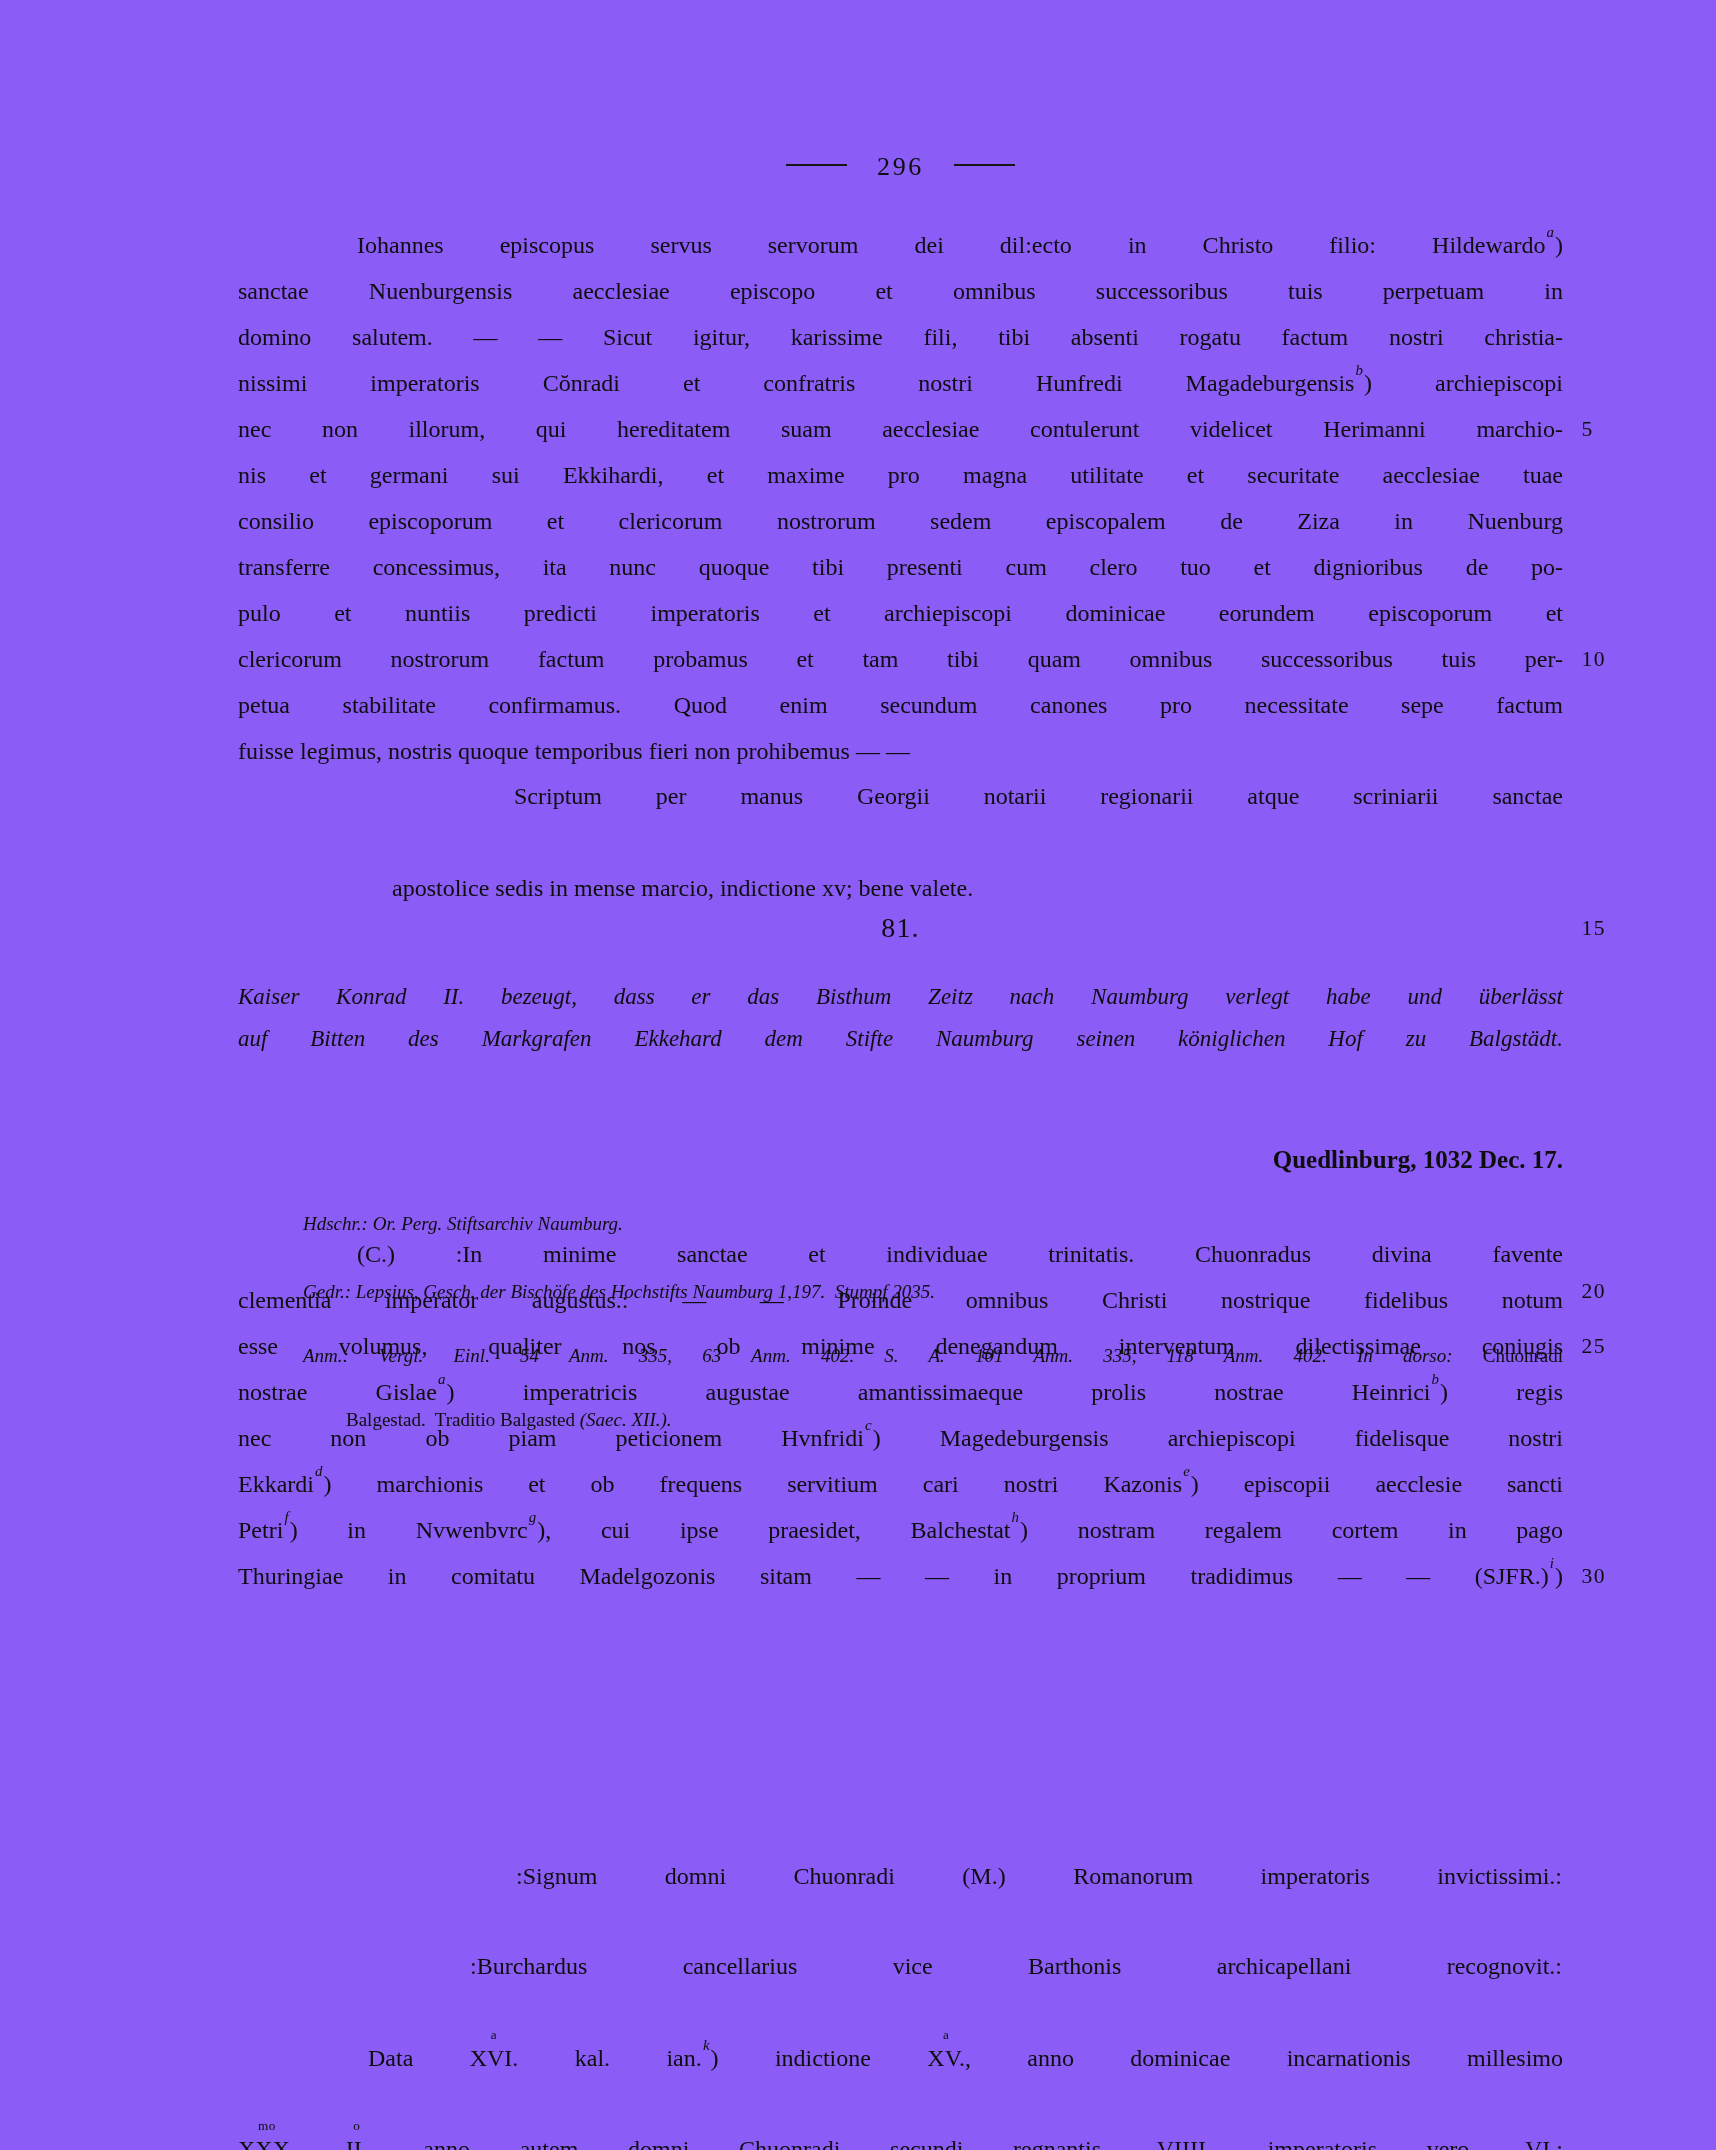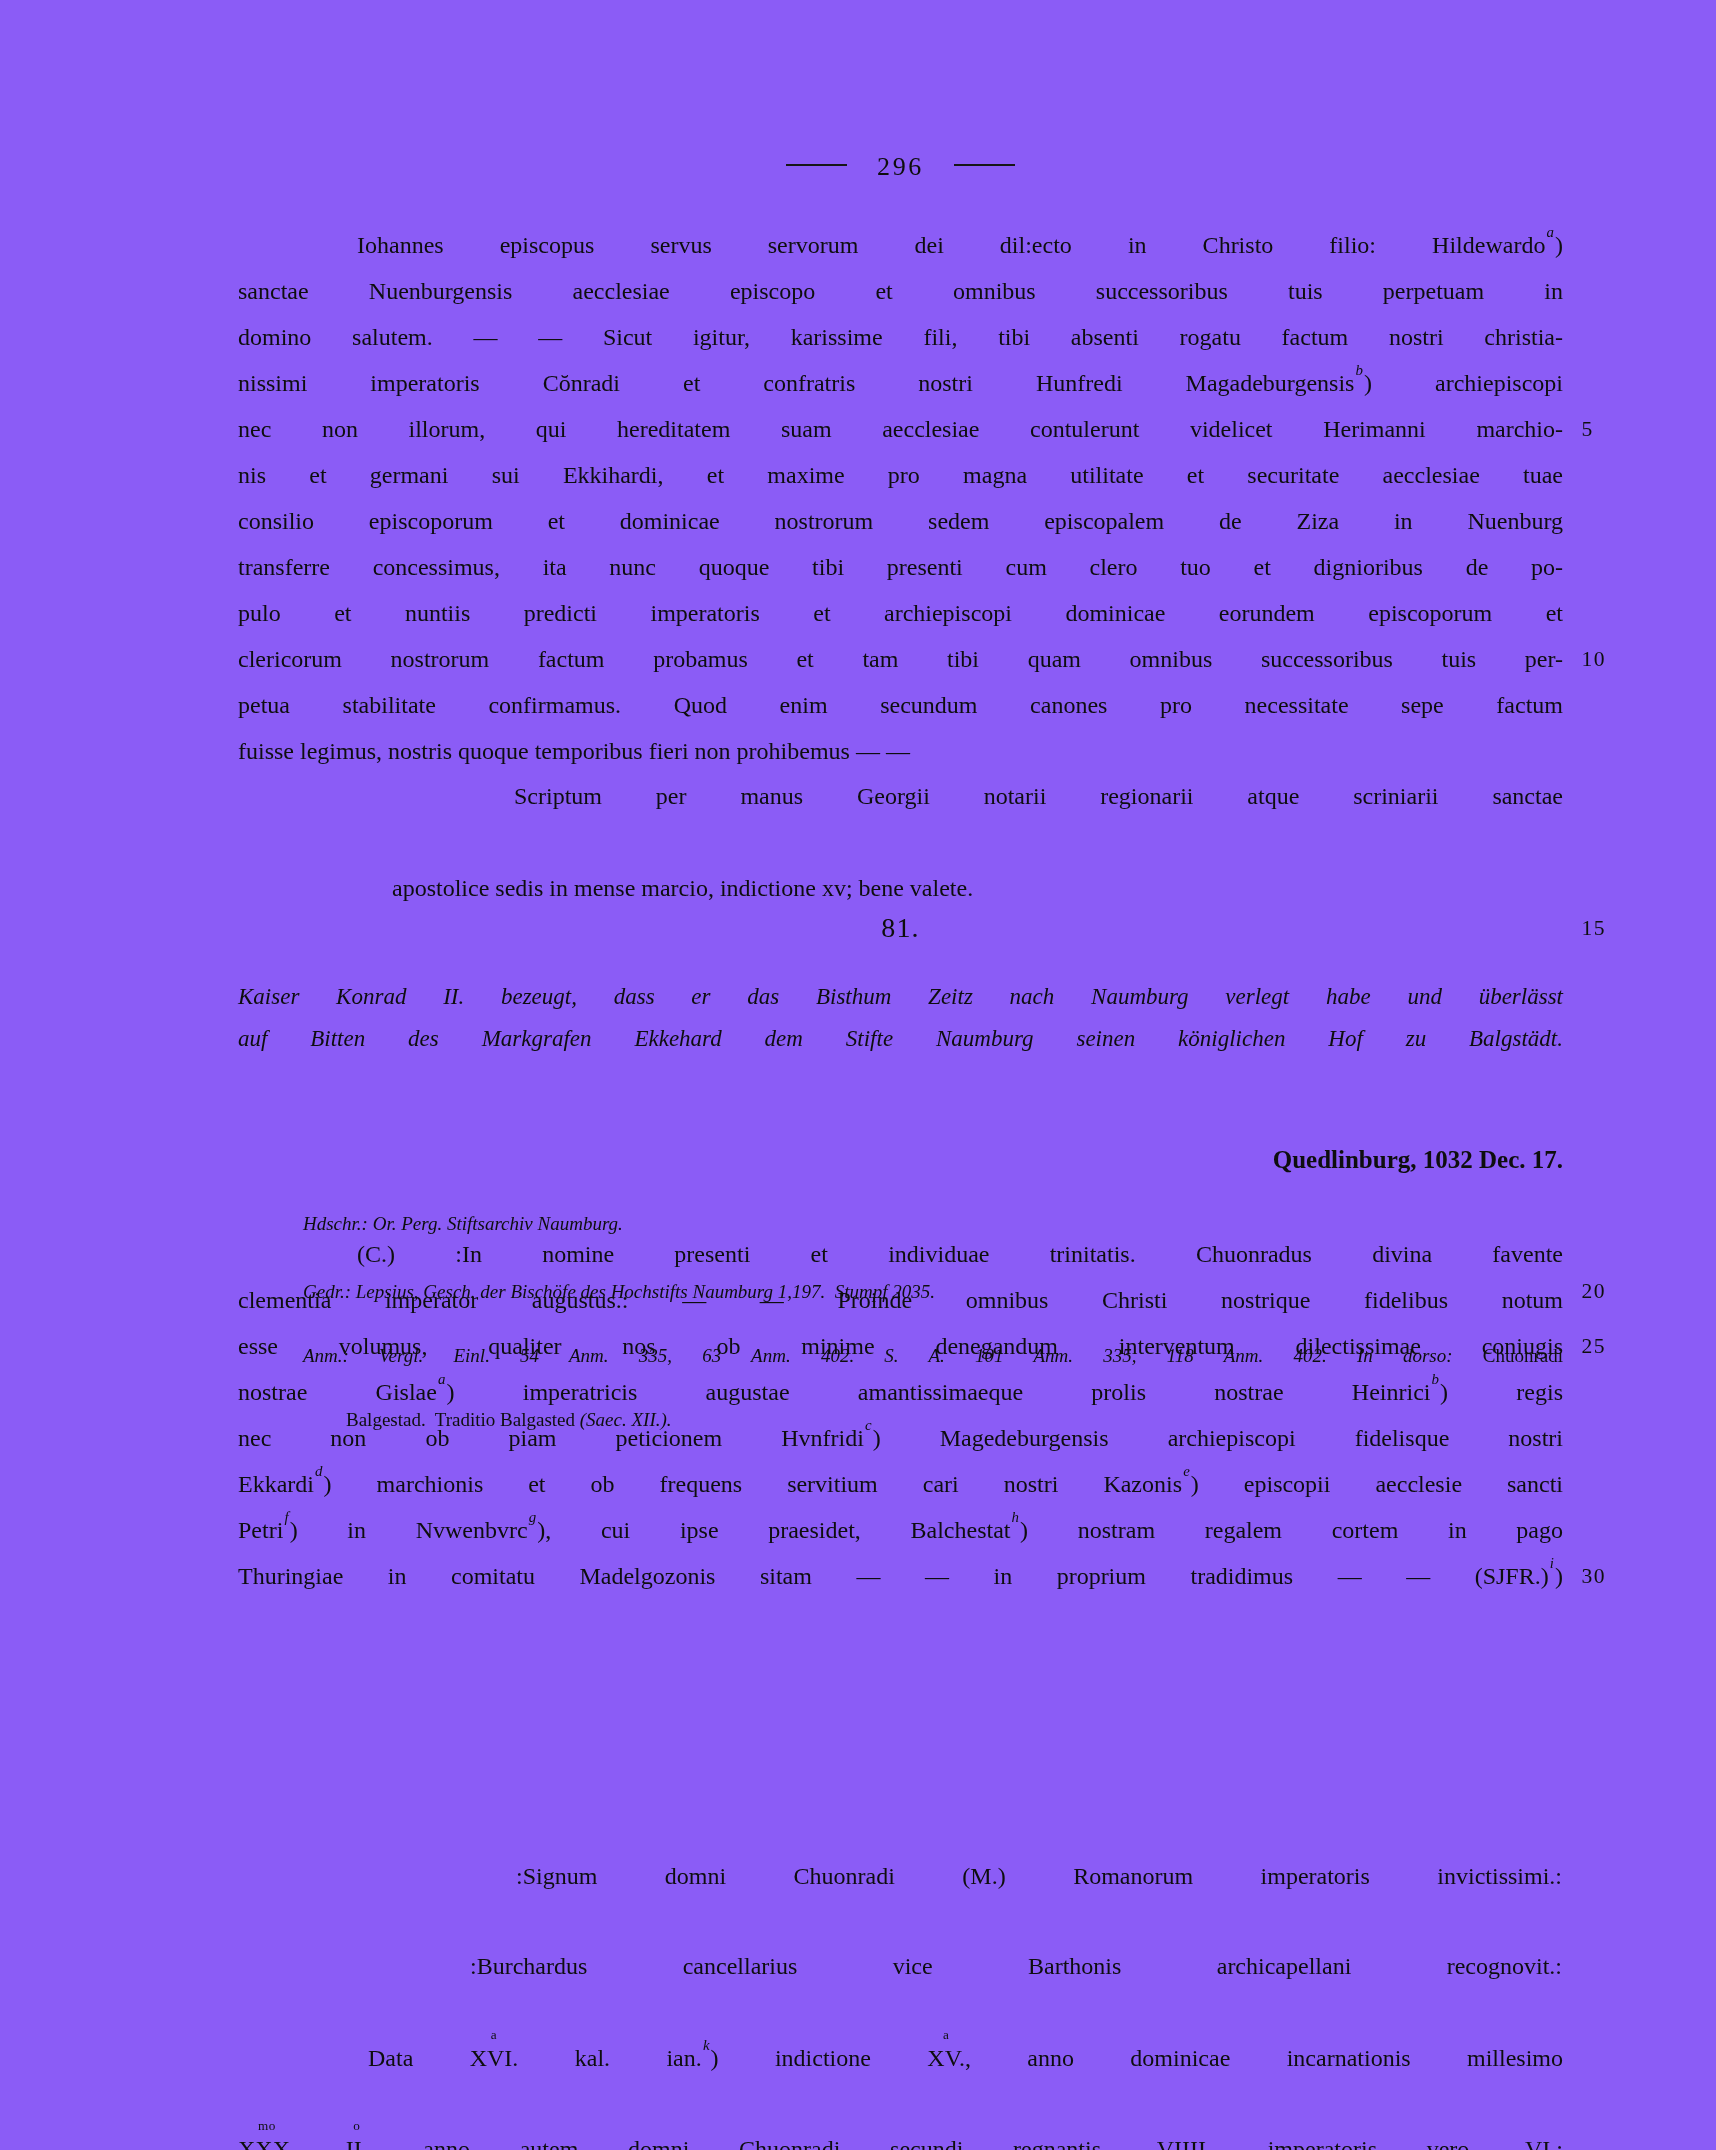--- a/index.html
+++ b/index.html
@@ -52,21 +52,21 @@
     <span class="rule"></span><span class="pgnum">296</span><span class="rule"></span>
   </div>
 
   <div class="block p1lines">
       <div class="tline">Iohannes episcopus servus servorum dei dil:ecto in Christo filio: Hildewardo<sup class="fnref">a</sup>)</div>
       <div class="tline">sanctae Nuenburgensis aecclesiae episcopo et omnibus successoribus tuis perpetuam in</div>
       <div class="tline">domino salutem. — — Sicut igitur, karissime fili, tibi absenti rogatu factum nostri christia-</div>
       <div class="tline">nissimi imperatoris Cŏnradi et confratris nostri Hunfredi Magadeburgensis<sup class="fnref">b</sup>) archiepiscopi</div>
       <div class="tline">nec non illorum, qui hereditatem suam aecclesiae contulerunt videlicet Herimanni marchio-<span class="lineno">5</span></div>
       <div class="tline">nis et germani sui Ekkihardi, et maxime pro magna utilitate et securitate aecclesiae tuae</div>
-      <div class="tline">consilio episcoporum et dominicae nostrorum sedem episcopalem de Ziza in Nuenburg</div>
+      <div class="tline">consilio episcoporum et clericorum nostrorum sedem episcopalem de Ziza in Nuenburg</div>
       <div class="tline">transferre concessimus, ita nunc quoque tibi presenti cum clero tuo et dignioribus de po-</div>
       <div class="tline">pulo et nuntiis predicti imperatoris et archiepiscopi dominicae eorundem episcoporum et</div>
       <div class="tline">clericorum nostrorum factum probamus et tam tibi quam omnibus successoribus tuis per-<span class="lineno">10</span></div>
       <div class="tline">petua stabilitate confirmamus. Quod enim secundum canones pro necessitate sepe factum</div>
       <div class="tline">fuisse legimus, nostris quoque temporibus fieri non prohibemus — —</div>
     </div>
 
   <div class="block line l85 just closing1">Scriptum per manus Georgii notarii regionarii atque scriniarii sanctae</div>
   <div class="block line l85 closing2">apostolice sedis in mense marcio, indictione xv; bene valete.</div>
 
@@ -81,21 +81,21 @@
     </div>
 
   <div class="block line date">Quedlinburg, 1032 Dec. 17.</div>
 
   <div class="block line ref" style="left:303px;width:1260px;top:1083px;">Hdschr.: Or. Perg. Stiftsarchiv Naumburg.</div>
   <div class="block line ref pre" style="left:303px;width:1260px;top:1118px;">Gedr.: Lepsius, Gesch. der Bischöfe des Hochstifts Naumburg 1,197.  Stumpf 2035.<span class="lineno">20</span></div>
   <div class="block line ref just" style="left:303px;width:1260px;top:1149px;">Anm.: Vergl. Einl. 54 Anm. 335, 63 Anm. 402. S. A. 101 Anm. 335, 118 Anm. 402. In dorso: <span class="up">Chuonradi</span></div>
   <div class="block line ref pre" style="left:346px;width:1217px;top:1180px;"><span class="up">Balgestad.  Traditio Balgasted</span> (Saec. XII.).</div>
 
   <div class="block charter">
-      <div class="tline">(C.) :In nomine presenti et individuae trinitatis. Chuonradus divina favente</div>
+      <div class="tline">(C.) :In minime sanctae et individuae trinitatis. Chuonradus divina favente</div>
       <div class="tline">clementia imperator augustus.: — — Proinde omnibus Christi nostrique fidelibus notum</div>
       <div class="tline">esse volumus, qualiter nos ob minime denegandum interventum dilectissimae coniugis<span class="lineno">25</span></div>
       <div class="tline">nostrae Gislae<sup class="fnref">a</sup>) imperatricis augustae amantissimaeque prolis nostrae Heinrici<sup class="fnref">b</sup>) regis</div>
       <div class="tline">nec non ob piam peticionem Hvnfridi<sup class="fnref">c</sup>) Magedeburgensis archiepiscopi fidelisque nostri</div>
       <div class="tline">Ekkardi<sup class="fnref">d</sup>) marchionis et ob frequens servitium cari nostri Kazonis<sup class="fnref">e</sup>) episcopii aecclesie sancti</div>
       <div class="tline">Petri<sup class="fnref">f</sup>) in Nvwenbvrc<sup class="fnref">g</sup>), cui ipse praesidet, Balchestat<sup class="fnref">h</sup>) nostram regalem cortem in pago</div>
       <div class="tline">Thuringiae in comitatu Madelgozonis sitam — — in proprium tradidimus — — (SJFR.)<sup class="fnref">i</sup>)<span class="lineno">30</span></div>
     </div>
 
   <div class="block line l85 just signum">:Signum domni Chuonradi (M.) Romanorum imperatoris invictissimi.:</div>

